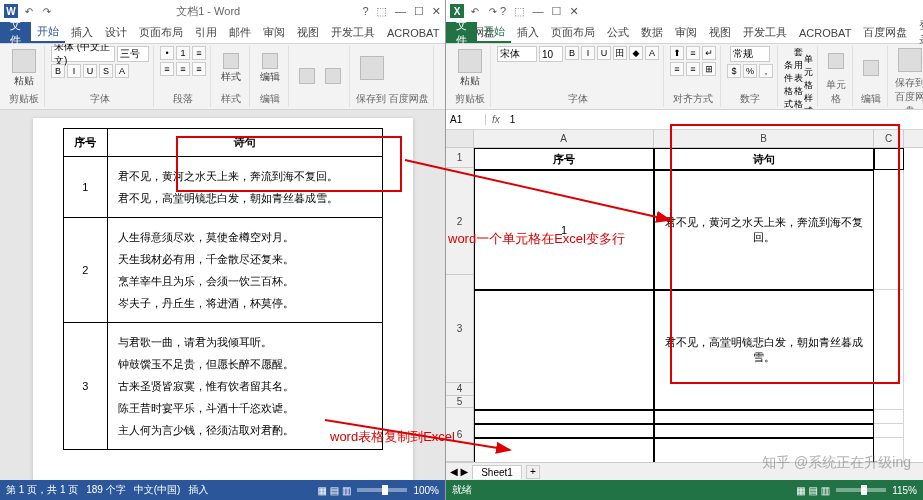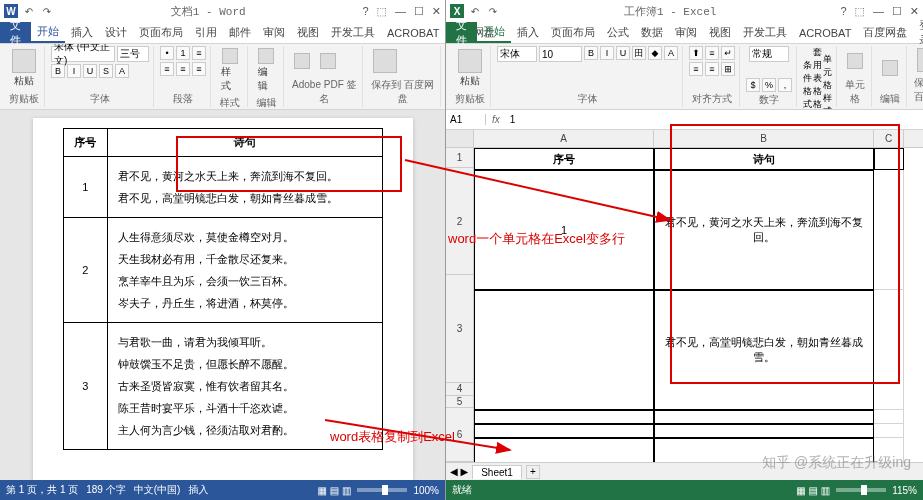--- a/index.html
+++ b/index.html
@@ -9,21 +9,21 @@
 .excel-app { left: 446px; width: 477px; height: 500px; }
 
 
 .titlebar { height: 22px; display: flex; align-items: center; padding: 0 4px; font-size: 11px; color: #555; }
 .word-app .titlebar { background: #fff; }
 .excel-app .titlebar { background: #fff; }
 .titlebar .quick { display: flex; gap: 4px; align-items: center; }
 .titlebar .qicon { width: 14px; height: 14px; display: flex; align-items: center; justify-content: center; font-size: 10px; }
 .word-qicon { background: #2b579a; color: #fff; font-weight: bold; }
 .excel-qicon { background: #217346; color: #fff; font-weight: bold; }
-.titlebar .title-text { flex: 1; text-align: center; color: #666; font-family: Liberation Mono, monospace; }
+.titlebar .title-text { flex: 1; text-align: center; color: #666; }
 .titlebar .winbtns { display: flex; gap: 8px; font-size: 11px; color: #555; }
 
 
 .ribbon-tabs { height: 22px; display: flex; align-items: stretch; border-bottom: 1px solid #d4d4d4; font-size: 11px; }
 .ribbon-tabs .file-tab { color: #fff; padding: 0 10px; display: flex; align-items: center; }
 .word-app .file-tab { background: #2b579a; }
 .excel-app .file-tab { background: #217346; }
 .ribbon-tabs .tab { padding: 0 6px; display: flex; align-items: center; color: #444; cursor: pointer; white-space: nowrap; }
 .ribbon-tabs .tab.active { border-bottom: 2px solid; }
 .word-app .tab.active { color: #2b579a; border-color: #2b579a; }
@@ -183,21 +183,20 @@
     </div>
     <div class="rgroup">
       <div class="rgroup-body">
           <div class="rbtn">
             <div class="ricon"></div>
           </div>
           <div class="rbtn">
             <div class="ricon"></div>
           </div>
         </div>
-      <div class="rgroup-label">Adobe PDF 签名</div>
     </div>
     <div class="rgroup">
       <div class="rgroup-body">
           <div class="rbtn big">
             <div class="ricon"></div>
           </div>
         </div>
       <div class="rgroup-label">保存到 百度网盘</div>
     </div>
   </div>
@@ -252,21 +251,20 @@
   </div>
 </div>
 
 <div class="app excel-app">
   <div class="titlebar">
     <div class="quick">
       <div class="qicon excel-qicon">X</div>
       <div class="qicon">↶</div>
       <div class="qicon">↷</div>
     </div>
-    <div class="title-text">工作簿1 - Excel</div>
     <div class="winbtns">
       <span>?</span>
       <span>⬚</span>
       <span>—</span>
       <span>☐</span>
       <span>✕</span>
     </div>
   </div>
   <div class="ribbon-tabs">
     <div class="file-tab">文件</div>
@@ -289,21 +287,21 @@
             <div class="ricon"></div>
             <span>粘贴</span>
           </div>
         </div>
       <div class="rgroup-label">剪贴板</div>
     </div>
     <div class="rgroup">
       <div class="rgroup-body" style="flex-direction:row;gap:2px;align-items:flex-start">
         <div class="mini-row">
             <div class="sel" style="width:40px">宋体</div>
-            <div class="sel" style="width:43px">10</div>
+            <div class="sel" style="width:24px">10</div>
           </div>
         <div class="mini-row">
             <div class="mini">B</div>
             <div class="mini">I</div>
             <div class="mini">U</div>
             <div class="mini">田</div>
             <div class="mini">◆</div>
             <div class="mini">A</div>
           </div>
       </div>
@@ -318,21 +316,21 @@
           </div>
         <div class="mini-row">
             <div class="mini">≡</div>
             <div class="mini">≡</div>
             <div class="mini">⊞</div>
           </div>
       </div>
       <div class="rgroup-label">对齐方式</div>
     </div>
     <div class="rgroup">
-      <div class="rgroup-body" style="flex-direction:column;gap:16px">
+      <div class="rgroup-body" style="flex-direction:column;gap:2px">
         <div class="sel" style="width:40px">常规</div>
         <div class="mini-row">
             <div class="mini">$</div>
             <div class="mini">%</div>
             <div class="mini">,</div>
           </div>
       </div>
       <div class="rgroup-label">数字</div>
     </div>
     <div class="rgroup">

